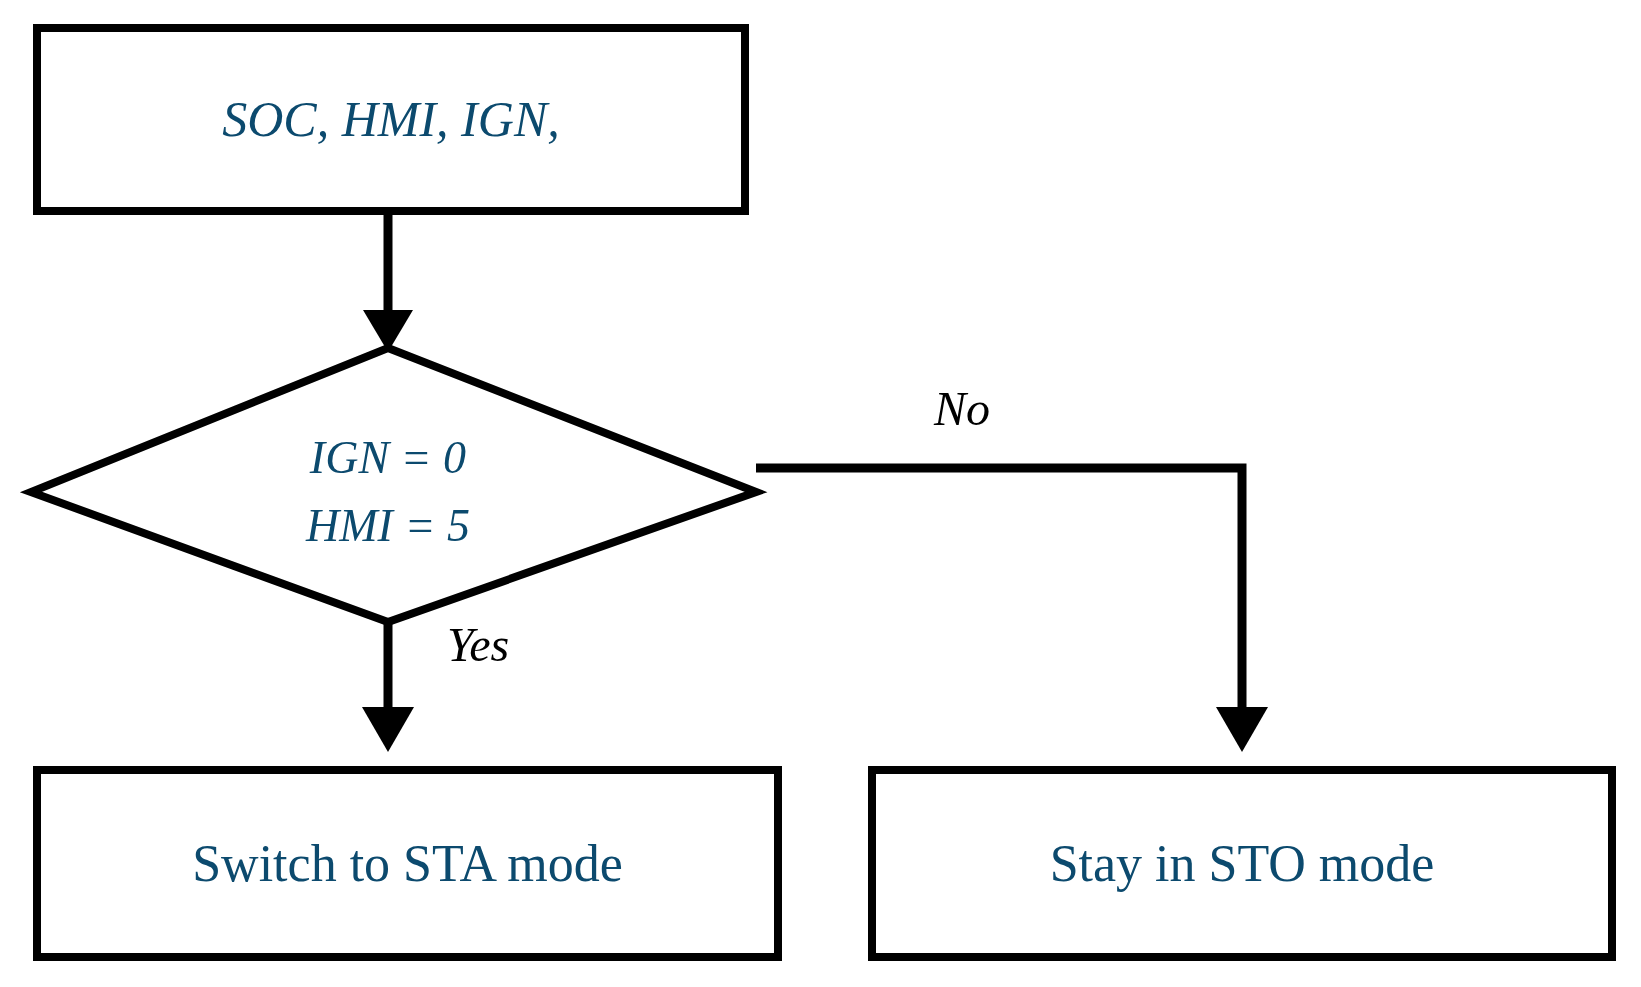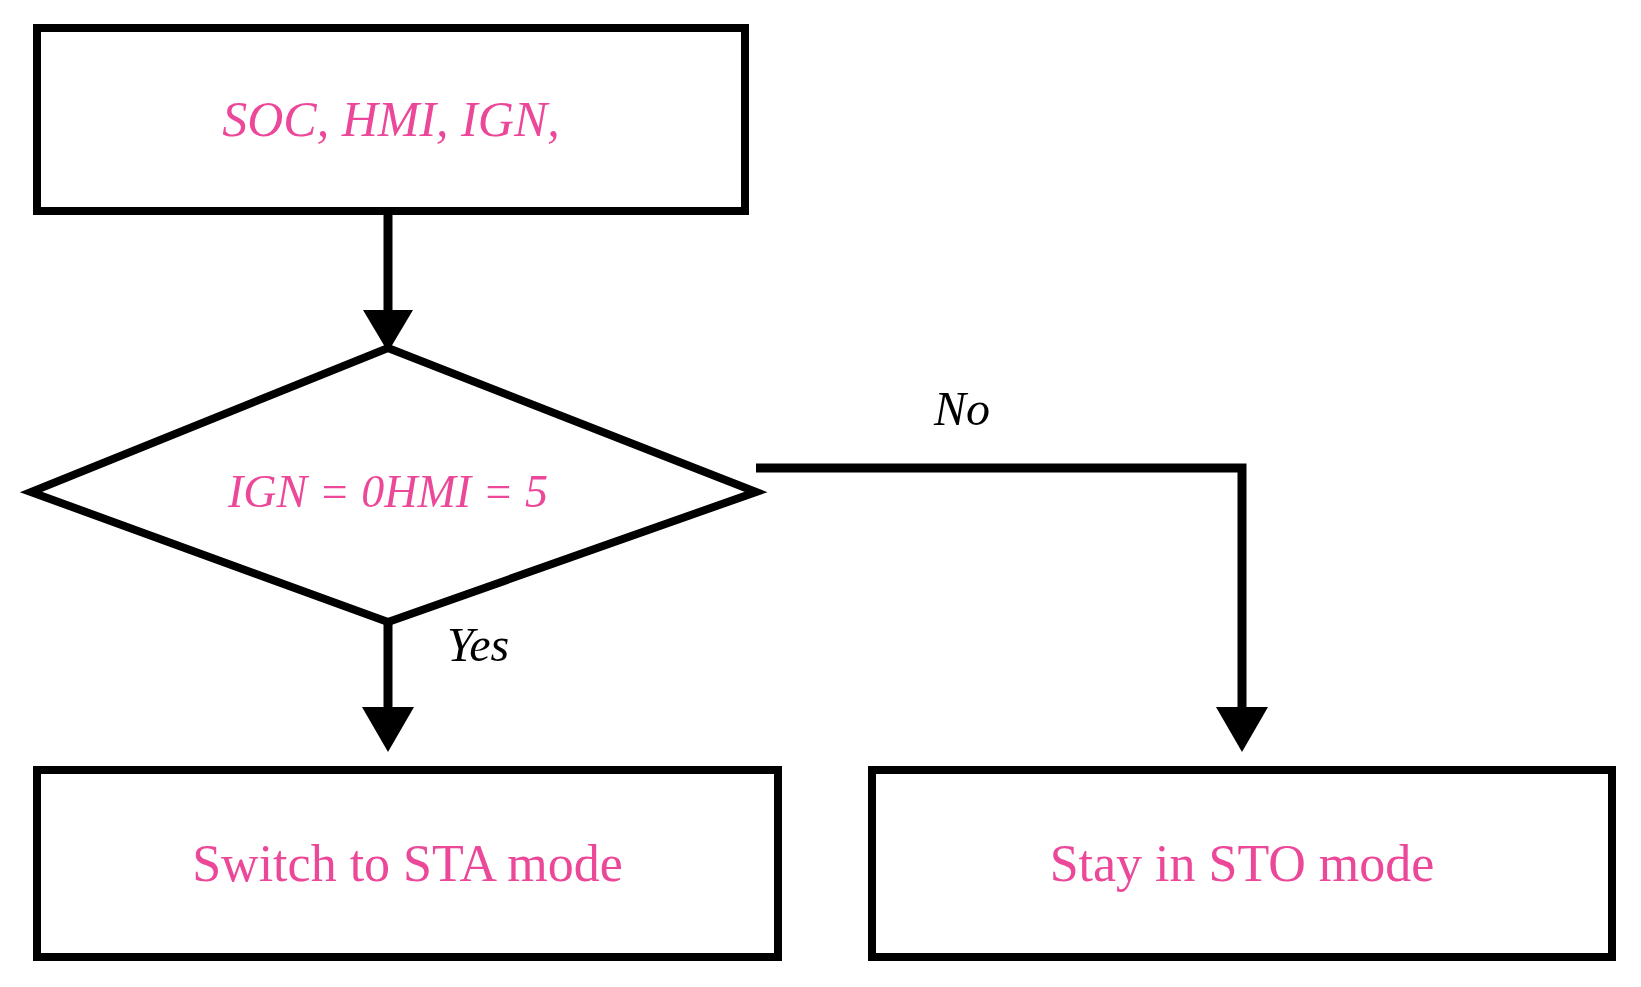--- a/index.html
+++ b/index.html
@@ -21,25 +21,25 @@
   #canvas svg.layer {
     position: absolute;
     left: 0;
     top: 0;
     width: 1641px;
     height: 987px;
   }
   .node-text {
     position: absolute;
     display: flex;
-    flex-direction: row;
+    flex-direction: column;
     align-items: center;
     justify-content: center;
     text-align: center;
-    color: #ec4899;
+    color: #0c4a6e;
     line-height: 1.22;
     white-space: nowrap;
     pointer-events: none;
   }
   .italic-serif {
     font-style: italic;
     font-family: "Liberation Serif", "DejaVu Serif", serif;
   }
   .upright-serif {
     font-style: normal;
@@ -55,21 +55,21 @@
   }
   #process-inputs-text .line { display: block; }
   
   #decision-text {
     left: 150px;
     top: 390px;
     width: 476px;
     height: 204px;
     font-size: 46px;
   }
-  #decision-text .line { display: block; margin: 12px 0; }
+  #decision-text .line { display: block; margin: 6px 0; }
   
   #action-left-text {
     left: 37px;
     top: 770px;
     width: 741px;
     height: 187px;
     font-size: 52px;
   }
   
   #action-right-text {

